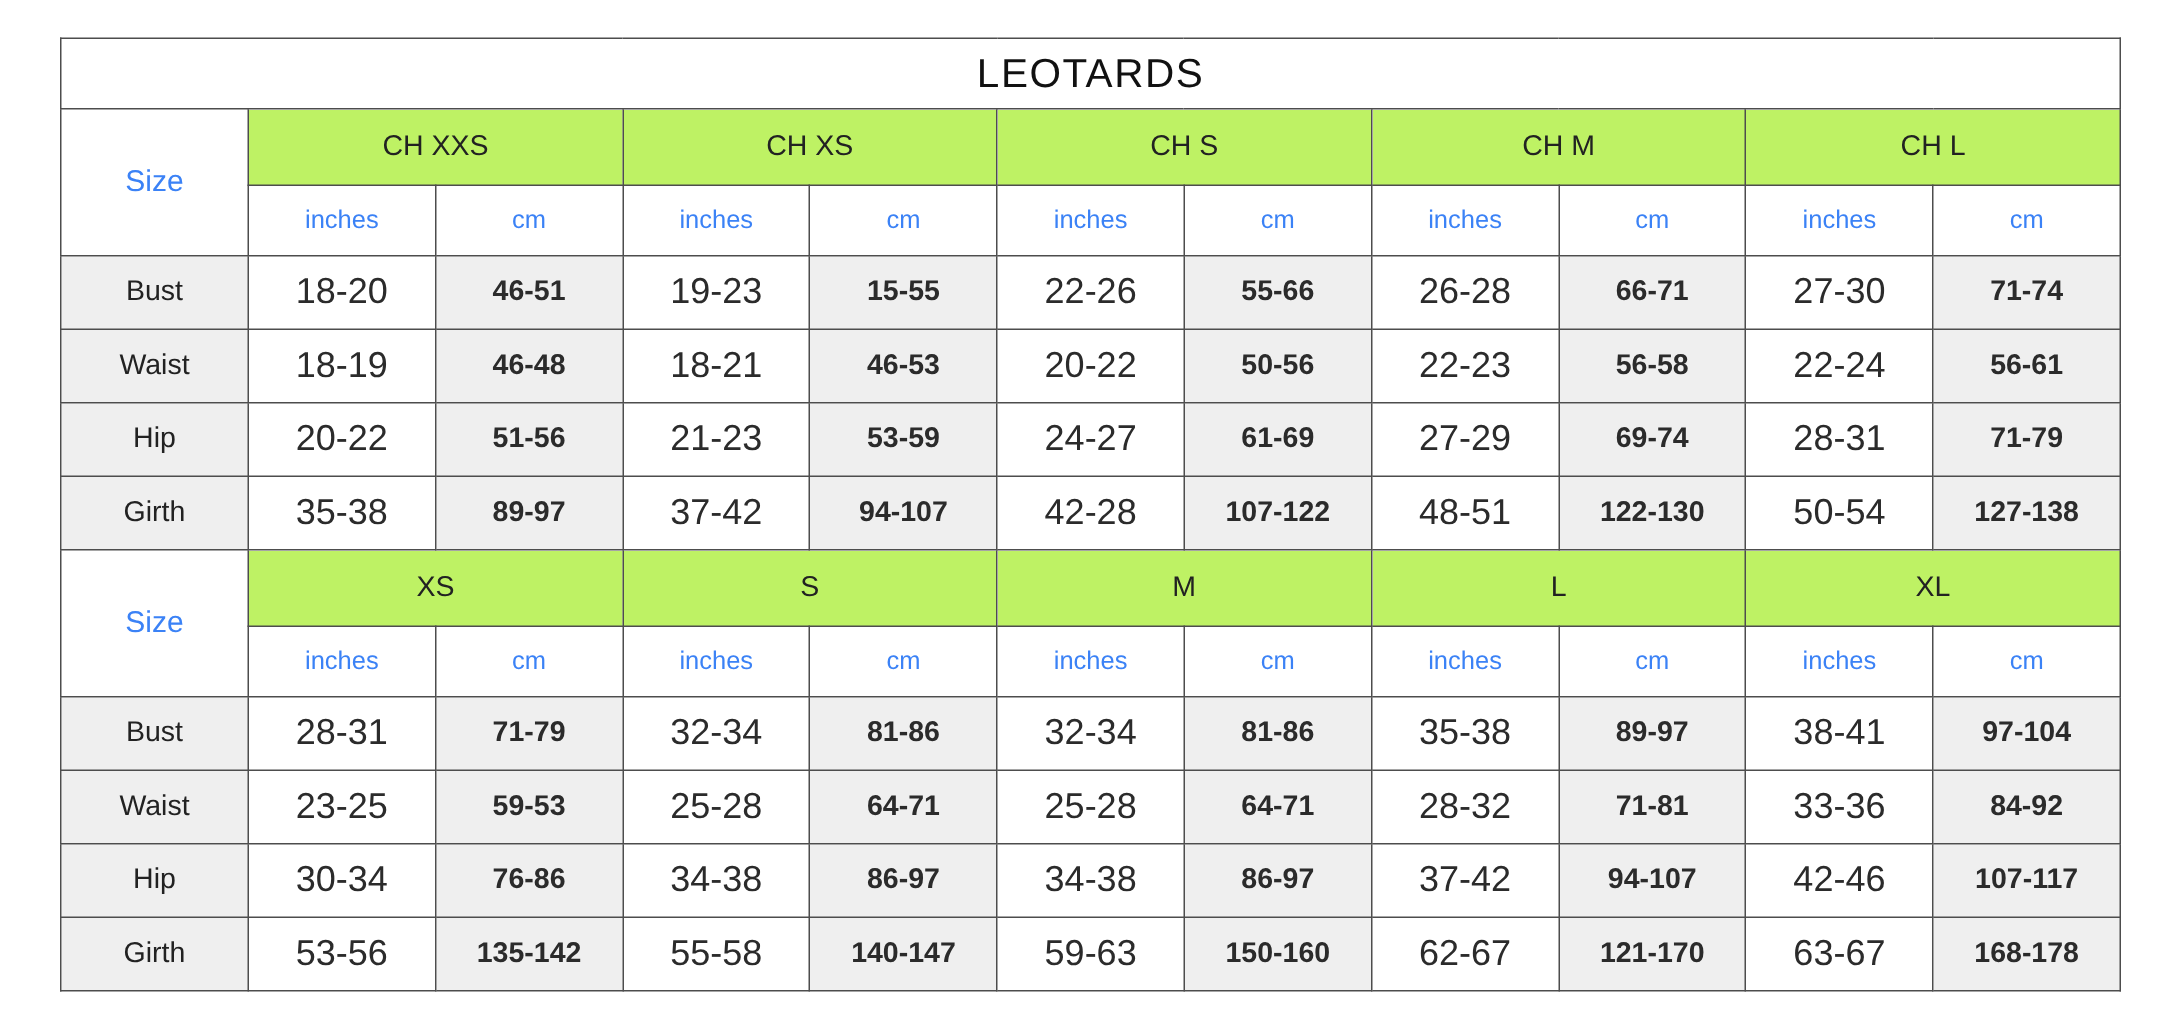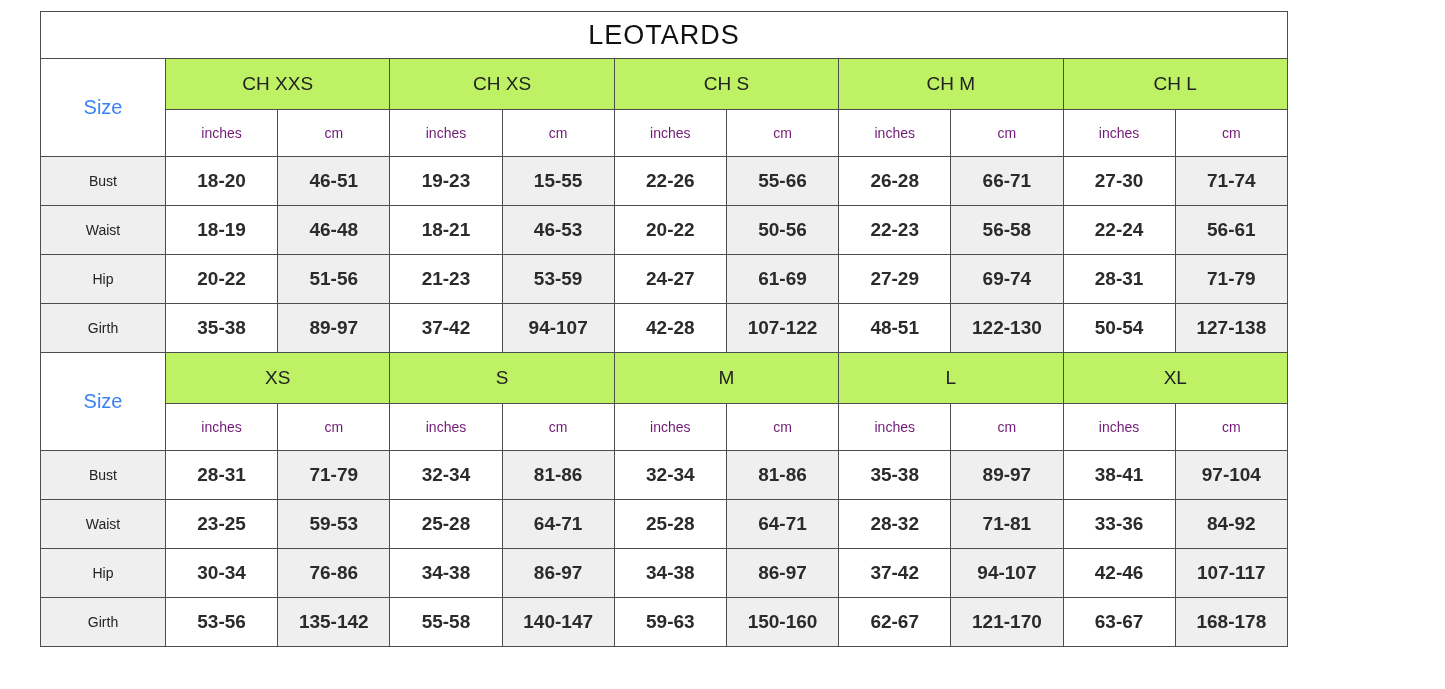--- a/index.html
+++ b/index.html
@@ -12,22 +12,22 @@
   .page {
     position: relative;
     width: 1445px;
     height: 689px;
     background: #ffffff;
     overflow: hidden;
   }
   table.size-chart {
     position: absolute;
     left: 40px;
-    top: 11px;
-    width: 1248px;
+    top: 25px;
+    width: 1374px;
     border-collapse: collapse;
     table-layout: fixed;
     padding-left: 43px;
   }
   table.size-chart td {
     border: 1px solid #4d4d4d;
     text-align: center;
     vertical-align: middle;
     padding: 0;
     overflow: hidden;
@@ -48,33 +48,32 @@
     font-size: 19px;
     color: #222222;
     background: #bef264;
   }
   td.size-label-cell {
     font-size: 20px;
     color: #3b82f6;
     background: #ffffff;
   }
   td.unit-cell {
-    font-size: 14px;
-    color: #701a75;
+    font-size: 17px;
+    color: #3b82f6;
     background: #ffffff;
   }
   td.row-label-cell {
-    font-size: 14px;
+    font-size: 19px;
     color: #222222;
     background: #efefef;
   }
   td.val-inch {
-    font-size: 19px;
-    background: #ffffff;
-    font-weight: bold;
+    font-size: 24px;
+    background: #ffffff;
   }
   td.val-cm {
     font-size: 19px;
     background: #efefef;
     font-weight: bold;
   }
 </style>
 </head>
 <body>
 

